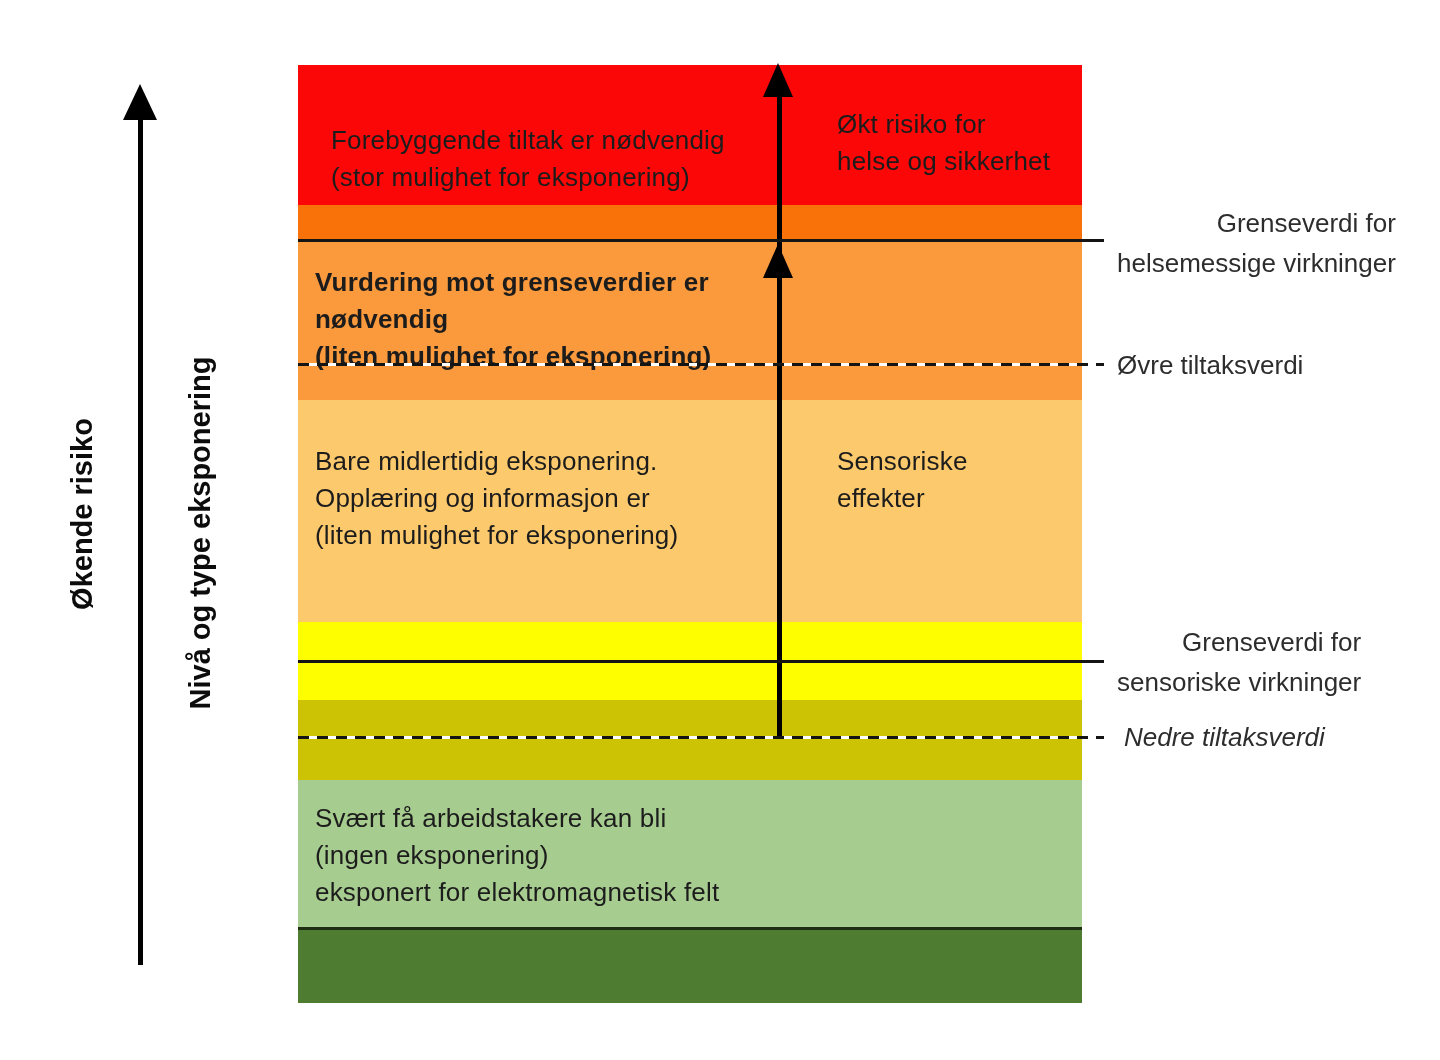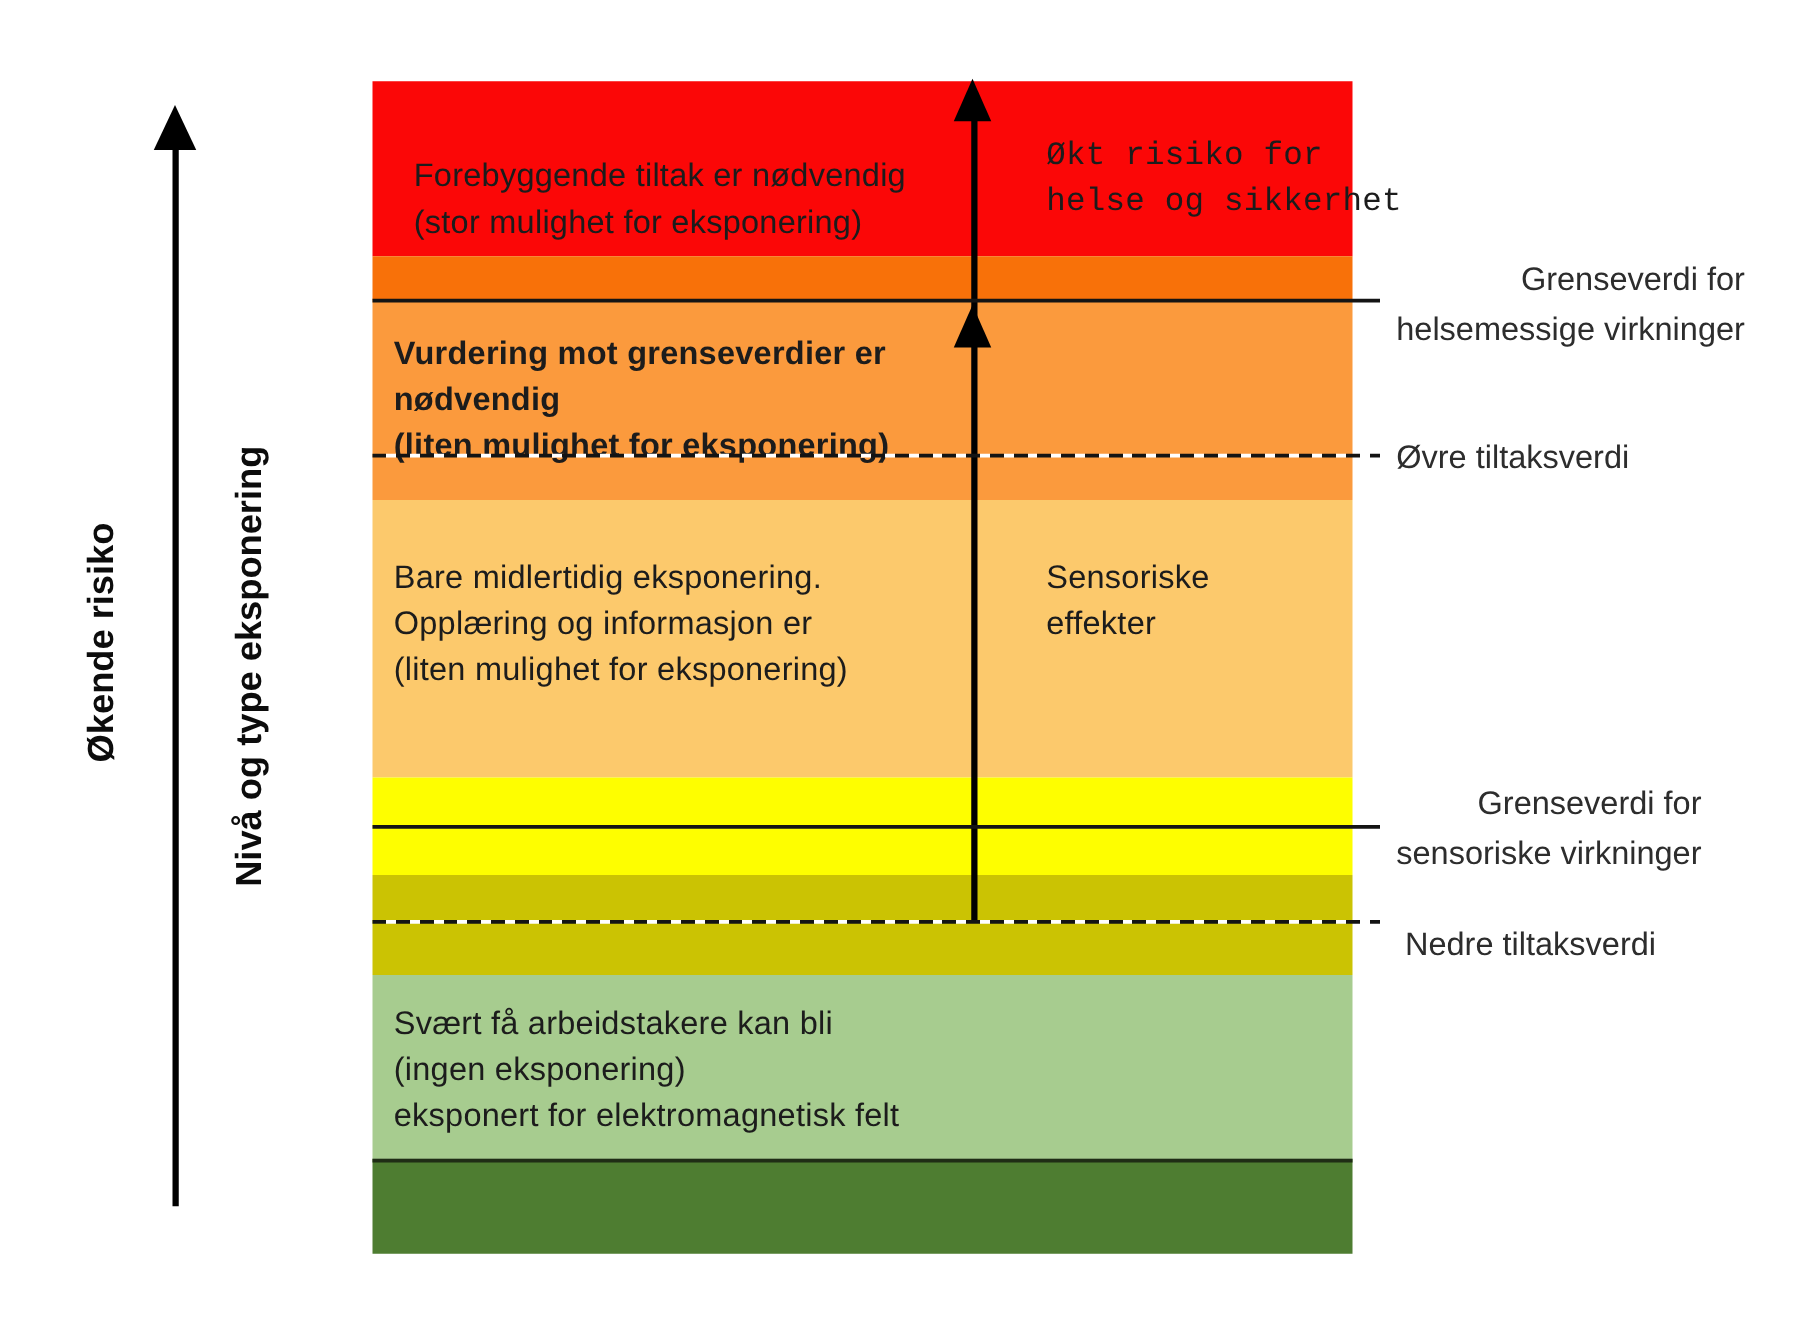--- a/index.html
+++ b/index.html
@@ -16,39 +16,39 @@
   .band-orange-dark{top:205px; height:35px;  background:#F87109;}
   .band-orange     {top:240px; height:160px; background:#FB9A3D;}
   .band-amber      {top:400px; height:222px; background:#FCC96C;}
   .band-yellow     {top:622px; height:78px;  background:#FEFE00;}
   .band-olive      {top:700px; height:80px;  background:#CBC303;}
   .band-green-light{top:780px; height:147px; background:#A7CC8F;}
   .band-green-dark {top:927px; height:76px;  background:#4E7D31; border-top:3px solid #1f2d15; box-sizing:border-box;}
   
   .zone-text{position:absolute; font-size:26px; line-height:37px; color:#1c1c1c; letter-spacing:0.2px;}
   .zt-red-left  {left:315px; top:122px;margin-left:16px;}
-  .zt-red-right {left:837px; top:106px;font-family:Liberation Mono, monospace;}
+  .zt-red-right {left:837px; top:106px;}
   .zt-orange    {left:315px; top:264px;font-weight:bold;}
   .zt-amber-left{left:315px; top:443px;}
   .zt-amber-right{left:837px; top:443px;}
   .zt-green     {left:315px; top:800px;}
   
   .thr{position:absolute; left:298px; width:806px; height:3px;}
   .thr.solid {background:#141414;}
   .thr.dashed{background:repeating-linear-gradient(90deg,#141414 0 11px,#ffffff 11px 19px);}
   .thr-health {top:239px;}
   .thr-upper  {top:363px;}
   .thr-sensory{top:660px;}
   .thr-lower  {top:736px;}
   
   .thr-label{position:absolute; left:1117px; font-size:26px; line-height:40px; color:#2d2d2d;text-align:right;}
   .tl-health {top:203px;}
   .tl-upper  {top:345px;}
   .tl-sensory{top:622px;}
-  .tl-lower  {top:735px; left:1124px;}
+  .tl-lower  {top:717px; left:1124px;font-style:italic;}
   
   .vline{position:absolute; width:5px; background:#000;}
   .left-arrow-line  {left:138px; top:112px; height:853px;}
   .center-arrow-line{left:777px; top:92px;  height:646px;}
   .ahead{position:absolute; width:0; height:0;
          border-left:17px solid transparent;
          border-right:17px solid transparent;
          border-bottom:36px solid #000;}
   .left-arrow-head    {left:123px; top:84px;}
   .center-arrow-head-1{left:763px; top:63px;  border-left-width:15px; border-right-width:15px; border-bottom-width:34px;}

